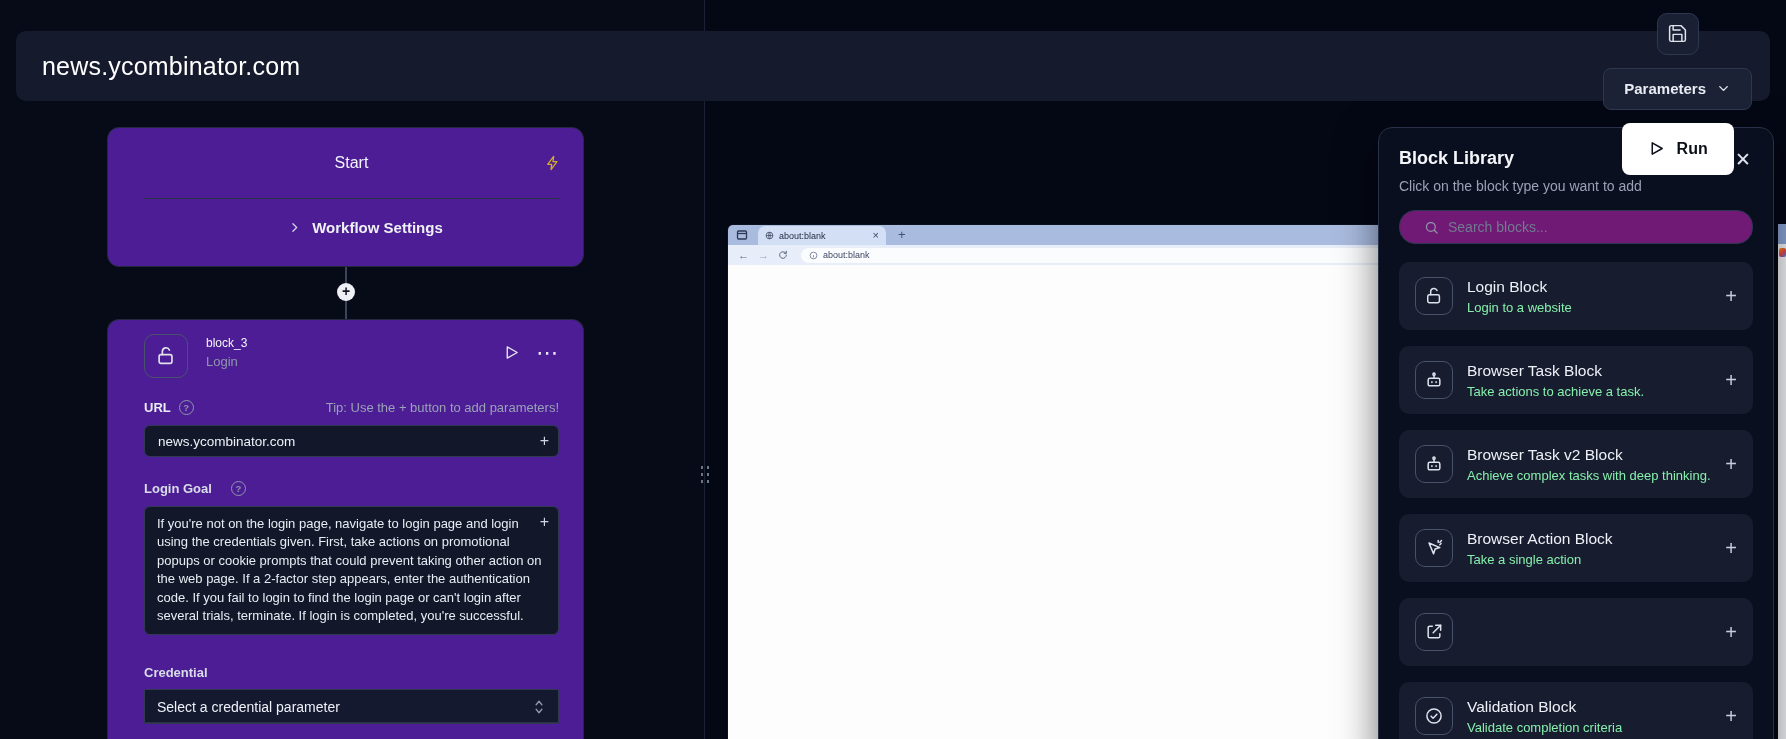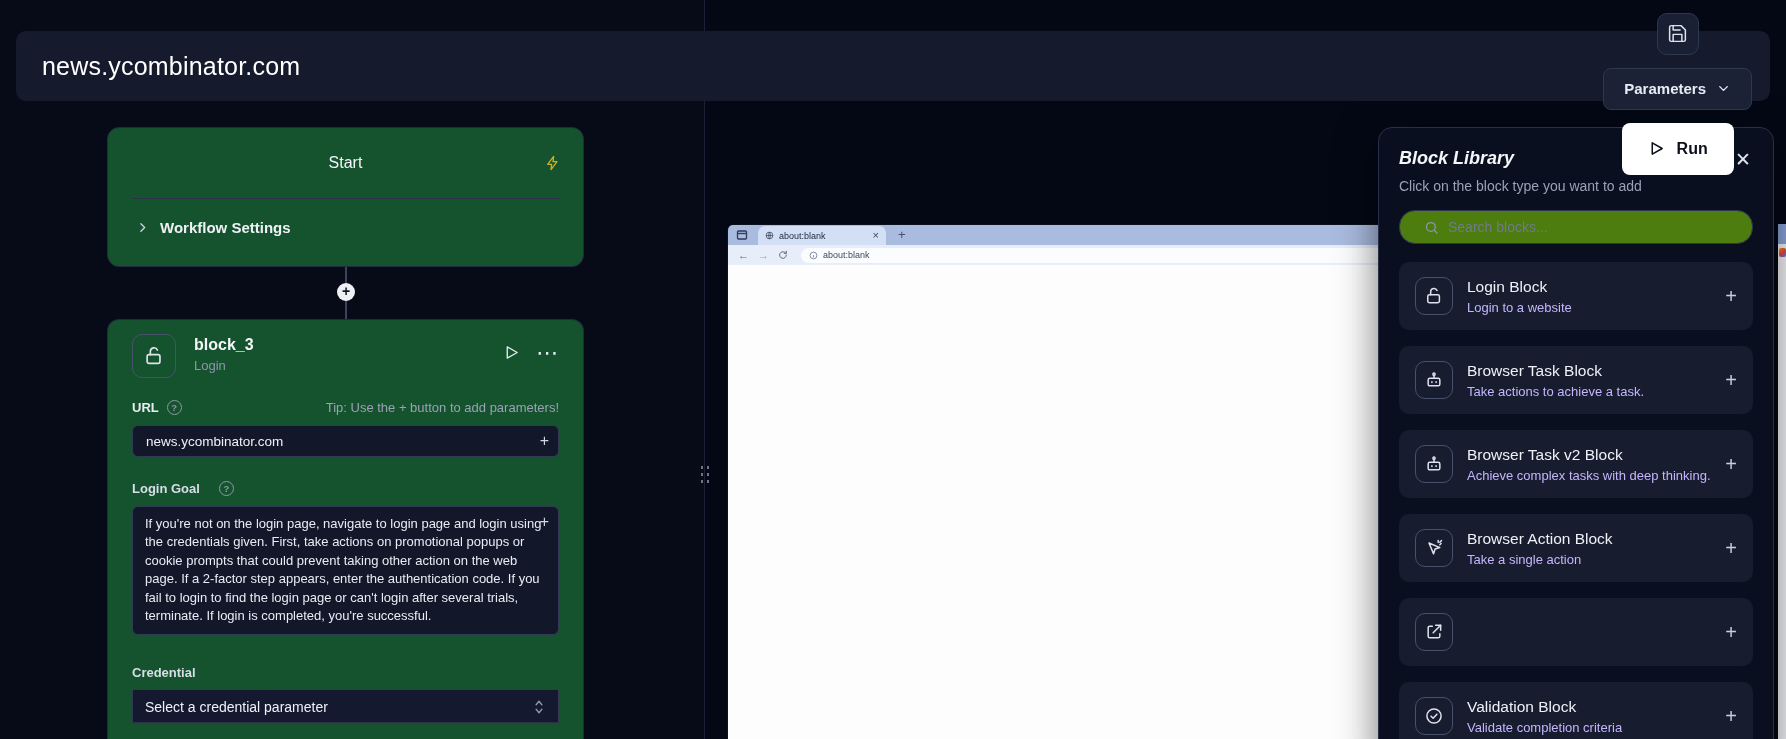--- a/index.html
+++ b/index.html
@@ -20,40 +20,40 @@
   .header-actions { margin-left:auto; margin-right:18px; display:flex; align-items:center; gap:13px;flex-direction:column; }
   .icon-btn { width:42px; height:42px; border-radius:10px; display:flex; align-items:center; justify-content:center; cursor:pointer; }
   .icon-btn.white { background:#ffffff; }
   .icon-btn.dark { background:#1a2033; border:1px solid #2e3750; }
   .btn-parameters { height:42px; padding:0 20px; background:#1c2235; border:1px solid #2e3750; border-radius:8px;
     color:#e9ecf4; font-size:15px; font-weight:600; display:flex; align-items:center; gap:10px; cursor:pointer; }
   .btn-run { height:52px; padding:0 26px; background:#ffffff; border-radius:8px; color:#0b0f1a;
     font-size:16px; font-weight:700; display:flex; align-items:center; gap:12px; cursor:pointer; }
 
   
-  .card { position:absolute; background:#14532d; border:1px solid #232a3e; border-radius:12px; }
+  .card { position:absolute; background:#4c1d95; border:1px solid #232a3e; border-radius:12px;padding-left:12px; }
   .start-card { left:107px; top:127px; width:477px; height:140px; }
   .start-title-row { position:relative; height:70px; display:flex; align-items:center; justify-content:center; }
   .start-title { color:#f3f5f9; font-size:16px; font-weight:500; }
   .start-bolt { position:absolute; right:22px; top:27px; }
   .start-divider { margin:0 24px; border-bottom:1px solid #2b3247; }
-  .settings-row { display:flex; align-items:center; gap:11px; margin:20px 0 0 28px; cursor:pointer; }
+  .settings-row { display:flex; align-items:center; gap:11px; margin:20px 0 0 28px; cursor:pointer;justify-content:center; }
   .settings-label { color:#eef1f6; font-size:15px; font-weight:700; }
 
   .connector-line { position:absolute; left:345px; top:267px; width:1.5px; height:53px; background:#3c445b; }
   .add-node-btn { position:absolute; left:337px; top:283px; width:18px; height:18px; border-radius:50%;
     background:#eef0f5; color:#10141f; font-size:14px; font-weight:700; line-height:17px; text-align:center; cursor:pointer; }
 
   .login-card { left:107px; top:319px; width:477px; height:440px; border-bottom:none; }
   .login-card-inner { padding:14px 24px 0 24px; position:relative; height:100%; }
   .block-head { display:flex; align-items:flex-start; }
   .block-icon-box { width:44px; height:44px; border:1.5px solid #49526c; border-radius:10px;
     display:flex; align-items:center; justify-content:center; }
   .block-head-text { margin-left:18px; padding-top:2px; }
-  .block-name { color:#f4f6fa; font-size:16px; font-weight:700; }
+  .block-name { color:#f4f6fa; font-size:12px; font-weight:400; }
   .block-type { color:#8e96ab; font-size:13px; margin-top:4px; }
   .block-head-actions { margin-left:auto; display:flex; align-items:center; gap:16px; padding-top:10px; }
   .ellipsis { color:#e6e9f0; font-size:22px; line-height:10px; letter-spacing:1px; cursor:pointer; }
 
   .field-row { display:flex; align-items:center; margin-top:22px; }
   .field-label { color:#e9ecf3; font-size:13px; font-weight:700; display:flex; align-items:center; gap:8px; }
   .field-label.normal { font-weight:600; color:#d8dde9;gap:19px; }
   .help-badge { width:15px; height:15px; border:1.2px solid #8e96ab; border-radius:50%; color:#8e96ab;
     font-size:9.5px; font-weight:700; display:inline-flex; align-items:center; justify-content:center; cursor:pointer; }
   .tip-text { margin-left:auto; color:#9aa2b6; font-size:13px; }
@@ -92,36 +92,36 @@
   .edge-sliver { position:absolute; right:0; top:224px; width:8px; height:515px; background:#f4f6f9; }
   .edge-sliver-band { height:20px; background:#8ca5d9; }
   .edge-sliver-logo { width:7px; height:9px; margin:4px auto 0; border-radius:2px;
     background:linear-gradient(135deg,#f59e0b 0%,#ef4444 50%,#3b82f6 100%); }
 
   
   .library-panel { position:absolute; left:1378px; top:127px; width:396px; height:640px; background:#0a0f1f;
     border:1px solid #28304a; border-radius:14px; z-index:20; padding-top:20px;
     box-shadow:0 12px 40px rgba(0,0,0,.55); }
   .library-head { position:relative; padding:0 20px; }
-  .library-title { color:#f4f6fa; font-size:18px; font-weight:600;font-style:italic; }
+  .library-title { color:#f4f6fa; font-size:18px; font-weight:600; }
   .library-close { position:absolute; right:22px; top:0px; color:#dfe3ec; font-size:19px; font-weight:300; cursor:pointer; }
   .library-subtitle { color:#9aa2b6; font-size:14px; margin:9px 20px 0; }
-  .library-search { margin:16px 20px 0; height:34px; background:#4d7c0f; border:1px solid #2d3550; border-radius:16px;
+  .library-search { margin:16px 20px 0; height:34px; background:#701a75; border:1px solid #2d3550; border-radius:16px;
     display:flex; align-items:center; gap:9px; padding:0 24px; }
   .library-search input { flex:1; background:transparent; border:none; outline:none; color:#dfe3ec;
     font-size:14px; font-family:inherit; }
   .library-search input::placeholder { color:#717a90; }
   .library-items { margin-top:18px; }
   .library-item { margin:0 20px 16px; height:68px; background:#171c2e; border-radius:10px;
     display:flex; align-items:center; padding:16px 16px; cursor:pointer; }
   .item-icon-box { width:38px; height:38px; border:1.5px solid #49526c; border-radius:10px; flex:none;
     display:flex; align-items:center; justify-content:center; }
   .item-text { margin-left:14px; }
   .item-title { color:#eef1f7; font-size:15.5px; font-weight:500; }
-  .item-subtitle { color:#c4b5fd; font-size:13px; margin-top:4px; }
+  .item-subtitle { color:#86efac; font-size:13px; margin-top:4px; }
   .item-plus { margin-left:auto; color:#c6cddb; font-size:20px; font-weight:300; cursor:pointer; }
 
   svg { display:block; }
 </style>
 </head>
 <body>
 
 <div class="app">
 
   <div class="right-pane"></div>

